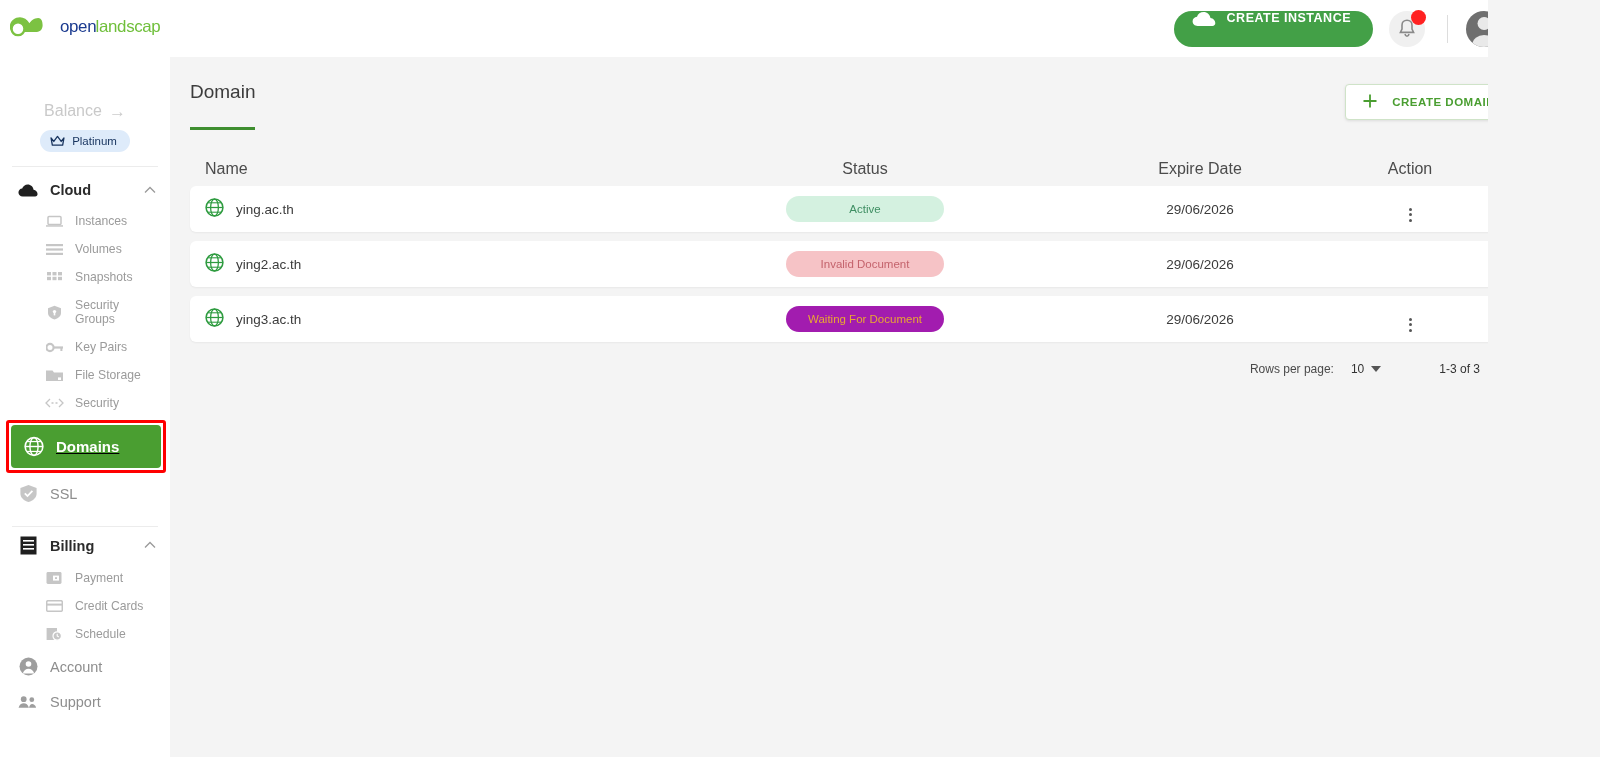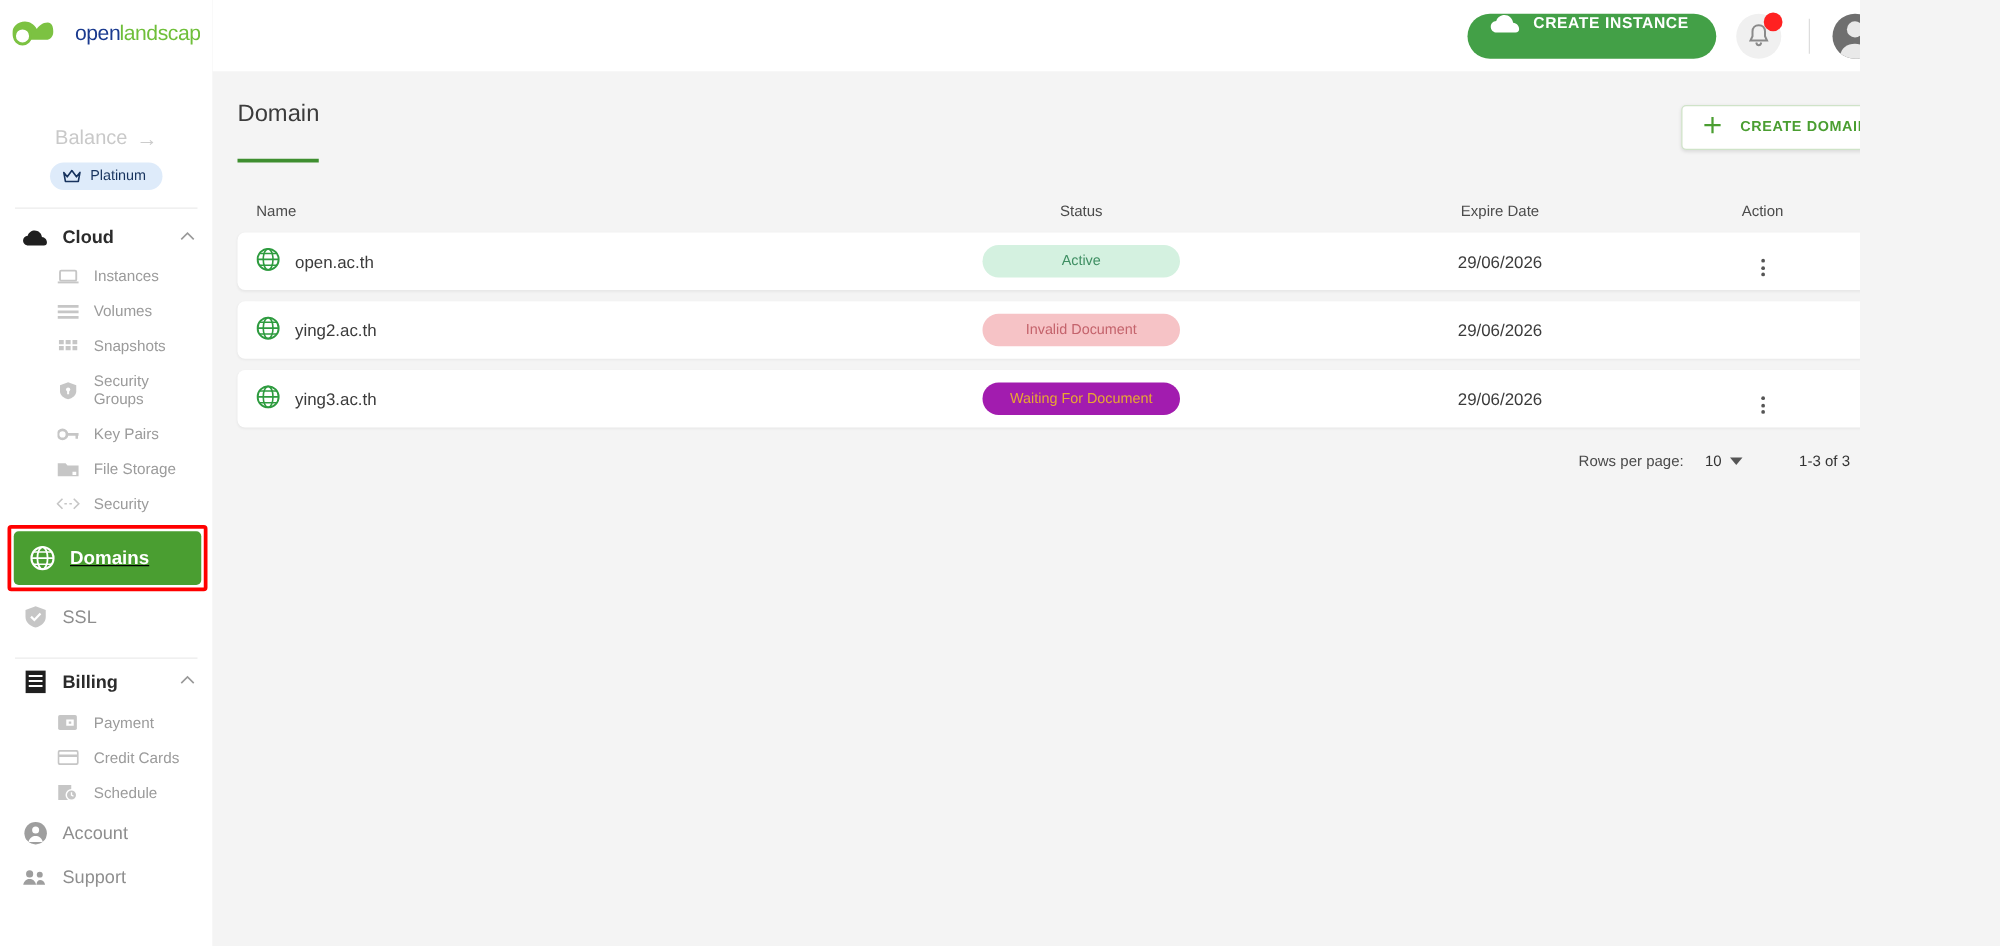--- a/index.html
+++ b/index.html
@@ -144,21 +144,21 @@
     height: 36px; padding: 0 22px 0 16px;
     font-size: 11.5px; font-weight: 700; letter-spacing: 0.5px;
     font-family: "Liberation Sans", sans-serif;
     box-shadow: 0 1px 3px rgba(0,0,0,0.10);
     cursor: pointer; white-space: nowrap;
   }
   .plus { font-size: 19px; font-weight: 400; line-height: 1; }
 
   .table { margin-top: 22px; width: 1420px; }
   .thead { display: flex; align-items: center; height: 34px; padding: 0 0 0 0; }
-  .th { font-size: 12px; color: #4b4b4b; font-weight: 400; }
+  .th { font-size: 16px; color: #4b4b4b; font-weight: 400; }
   .col-name { width: 455px; padding-left: 15px; }
   .col-status { width: 440px; text-align: center; }
   .col-expire { width: 230px; text-align: center; }
   .col-action { width: 190px; text-align: center; }
   .col-chev { width: 105px; text-align: center; }
 
   .trow {
     display: flex; align-items: center; height: 46px;
     background: #ffffff; margin-bottom: 9px;
     border-radius: 6px 0 0 6px;
@@ -181,21 +181,21 @@
     display: flex; align-items: center; justify-content: flex-end;
     gap: 0; margin-top: 16px; padding-right: 12px;
     width: 1420px;
   }
   .pg-label { font-size: 12px; color: #4a4a4a; }
   .pg-select {
     display: inline-flex; align-items: center; gap: 7px;
     margin-left: 17px; font-size: 12px; color: #333; cursor: pointer;
   }
   .caret { width: 0; height: 0; border-left: 5px solid transparent; border-right: 5px solid transparent; border-top: 6px solid #555; }
-  .pg-range { font-size: 12px; color: #333; margin-left: 45px; }
+  .pg-range { font-size: 12px; color: #333; margin-left: 58px; }
   .pg-btn {
     font-size: 17px; color: #b9b9b9; cursor: pointer;
     padding: 0 10px;
   }
   .pg-prev { margin-left: 42px; }
   .pg-next { margin-left: 16px; }
 </style>
 </head>
 <body>
 
@@ -490,21 +490,21 @@
           <div class="cell col-name name-cell">
             <span>
               <svg width="19" height="19" viewBox="0 0 21 21">
                 <circle cx="10.5" cy="10.5" r="9.3" fill="none" stroke="#2e9b3f" stroke-width="1.7"></circle>
                 <ellipse cx="10.5" cy="10.5" rx="4.3" ry="9.3" fill="none" stroke="#2e9b3f" stroke-width="1.4"></ellipse>
                 <path d="M1.4 10.5 H19.6" stroke="#2e9b3f" stroke-width="1.4"></path>
                 <path d="M3 5.3 H18" stroke="#2e9b3f" stroke-width="1.2"></path>
                 <path d="M3 15.7 H18" stroke="#2e9b3f" stroke-width="1.2"></path>
               </svg>
             </span>
-            <span>open.ac.th</span>
+            <span>ying.ac.th</span>
           </div>
           <div class="col-status">
             <span class="badge badge-active">Active</span>
           </div>
           <div class="cell col-expire">29/06/2026</div>
           <div class="col-action">
             <span class="kebab">
                 <i></i>
                 <i></i>
                 <i></i>

